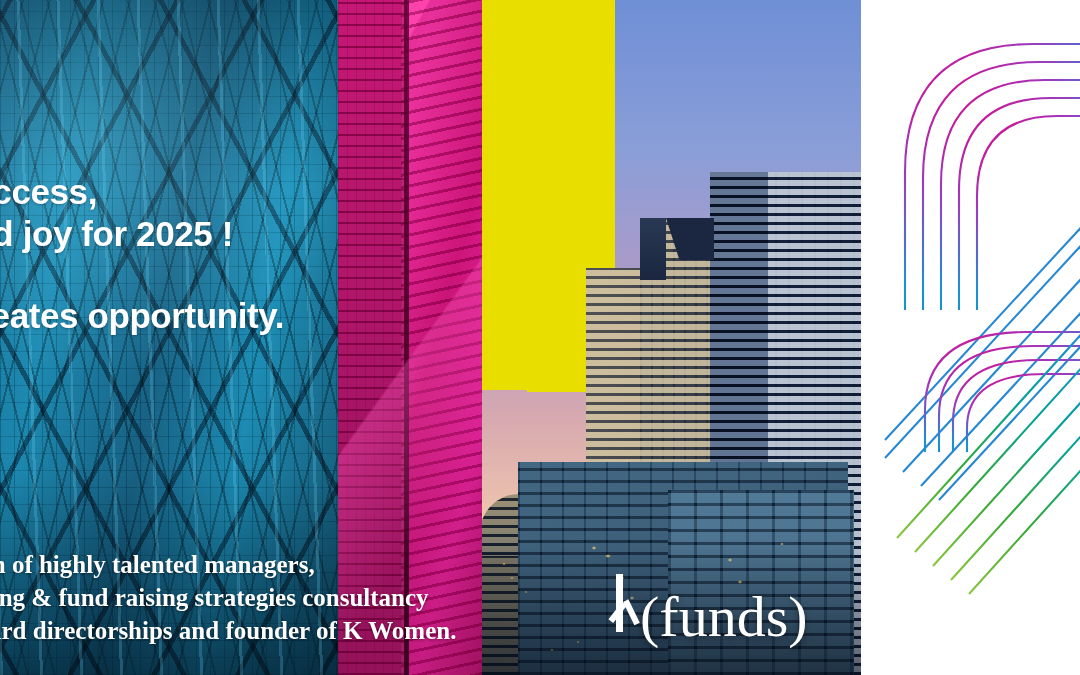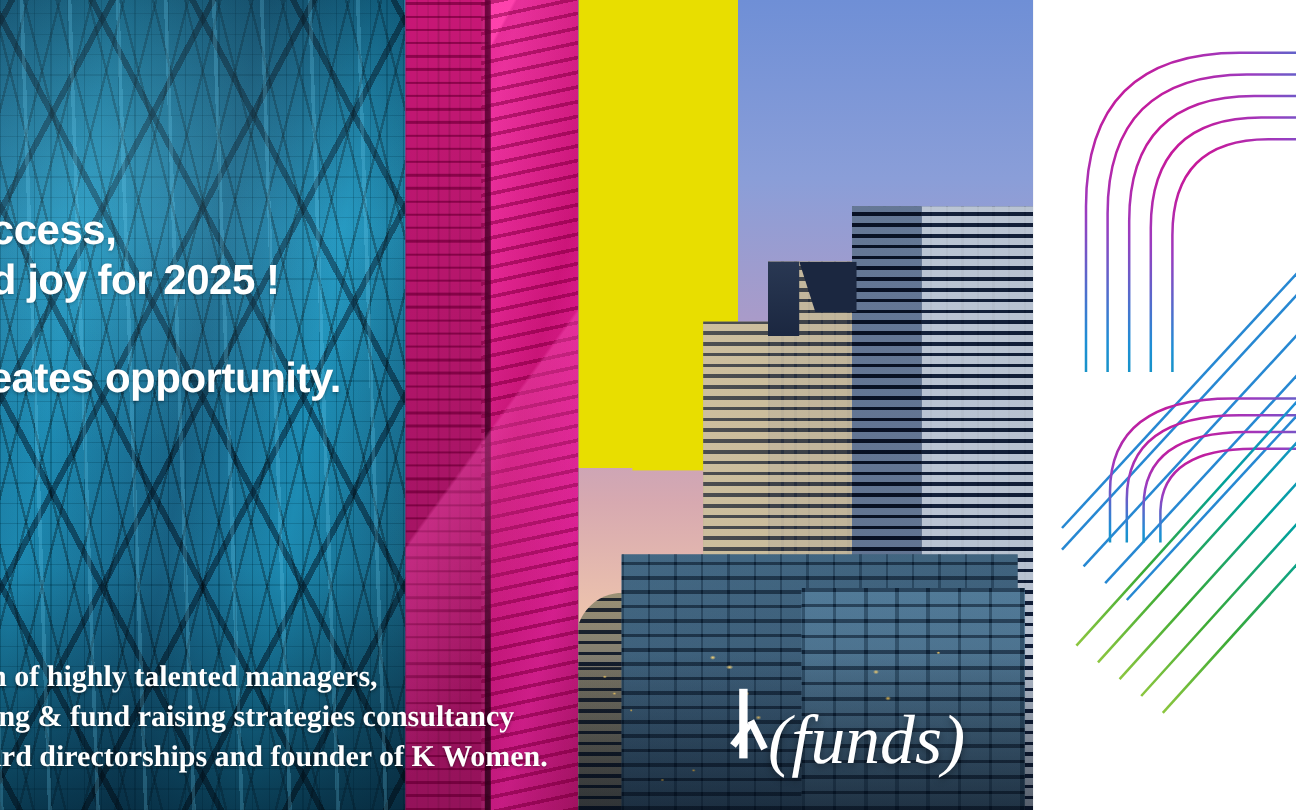--- a/index.html
+++ b/index.html
@@ -121,21 +121,21 @@
     text-shadow:0 1px 3px rgba(0,0,0,.3);}
 
   
   .bodytext{position:absolute;left:-86px;top:548px;color:#fff;
     font-family:"Liberation Serif",serif;font-weight:700;font-size:25px;line-height:33px;
     white-space:nowrap;text-shadow:0 1px 3px rgba(0,0,0,.45);}
 
   
   .logo{position:absolute;left:614px;top:578px;color:#fff;
     font-family:"Liberation Serif",serif;font-size:58px;line-height:58px;
-    letter-spacing:0px;text-shadow:0 2px 6px rgba(0,0,0,.4);display:flex;align-items:baseline;font-style:italic;}
+    letter-spacing:0px;text-shadow:0 2px 6px rgba(0,0,0,.4);display:flex;align-items:baseline;}
   .logo .k{position:relative;display:inline-block;width:26px;height:58px;}
   .logo .k .stem{position:absolute;left:2px;top:-4px;width:7px;height:58px;background:#fff;}
   .logo .k .arm{position:absolute;left:8px;top:24px;width:6px;height:22px;background:#fff;
     transform:rotate(38deg);transform-origin:top left;}
   .logo .k .leg{position:absolute;left:9px;top:24px;width:6px;height:26px;background:#fff;
     transform:rotate(-26deg);transform-origin:top left;}
   .logo .word{font-size:58px;}
 
   
   .artwork{position:absolute;left:861px;top:0;width:219px;height:675px;background:#fff;overflow:hidden;}

